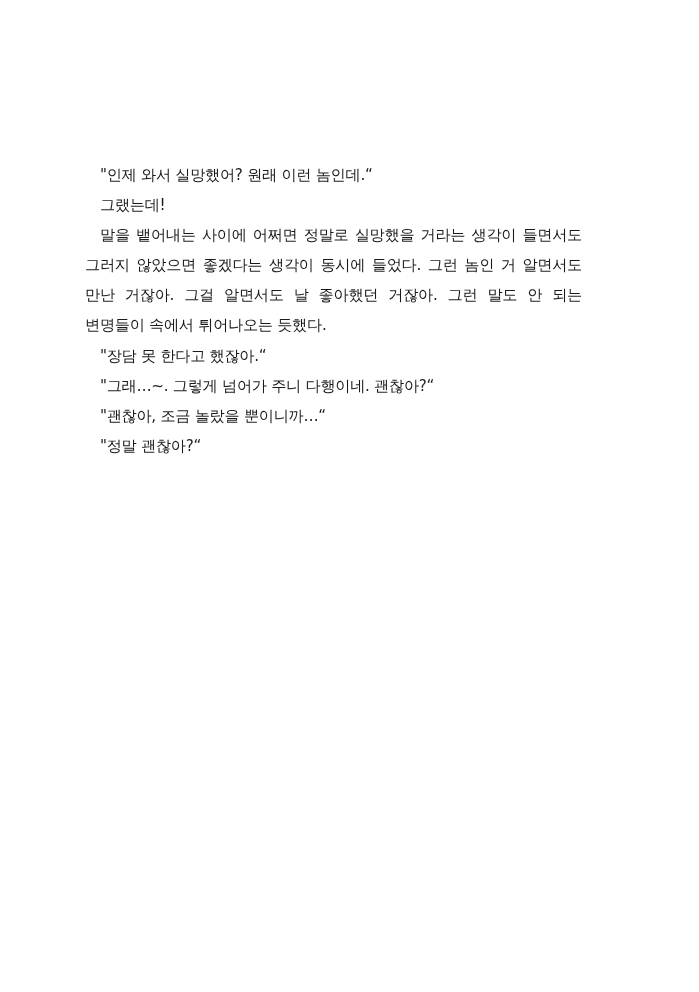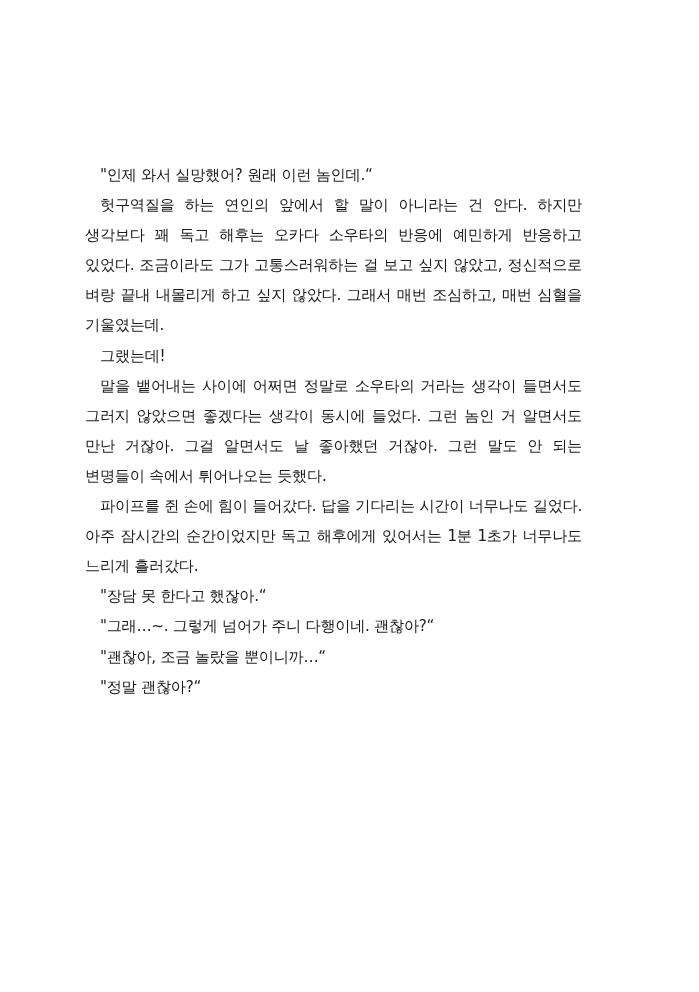--- a/index.html
+++ b/index.html
@@ -30,21 +30,19 @@
       text-align: justify;
       text-align-last: left;
       word-break: keep-all;
     }
   </style>
 </head>
 <body>
 
 <div class="page">
   <p class="para">"인제 와서 실망했어? 원래 이런 놈인데.“</p>
-  <p class="para">헛구역질을 하는 연인의 앞에서 할 말이 아니라는 건 안다. 하지만 생각보다 꽤 독고 해후는 오카다 소우타의 반응에 예민하게 반응하고 있었다. 조금이라도 그가 고통스러워하는 걸 보고 싶지 않았고, 정신적으로 벼랑 끝내 내몰리게 하고 싶지 않았다. 그래서 매번 조심하고, 매번 심혈을 기울였는데.</p>
   <p class="para">그랬는데!</p>
-  <p class="para">말을 뱉어내는 사이에 어쩌면 정말로 소우타의 거라는 생각이 들면서도 그러지 않았으면 좋겠다는 생각이 동시에 들었다. 그런 놈인 거 알면서도 만난 거잖아. 그걸 알면서도 날 좋아했던 거잖아. 그런 말도 안 되는 변명들이 속에서 튀어나오는 듯했다.</p>
-  <p class="para">파이프를 쥔 손에 힘이 들어갔다. 답을 기다리는 시간이 너무나도 길었다. 아주 잠시간의 순간이었지만 독고 해후에게 있어서는 1분 1초가 너무나도 느리게 흘러갔다.</p>
+  <p class="para">말을 뱉어내는 사이에 어쩌면 정말로 실망했을 거라는 생각이 들면서도 그러지 않았으면 좋겠다는 생각이 동시에 들었다. 그런 놈인 거 알면서도 만난 거잖아. 그걸 알면서도 날 좋아했던 거잖아. 그런 말도 안 되는 변명들이 속에서 튀어나오는 듯했다.</p>
   <p class="para">"장담 못 한다고 했잖아.“</p>
   <p class="para">"그래…~. 그렇게 넘어가 주니 다행이네. 괜찮아?“</p>
   <p class="para">"괜찮아, 조금 놀랐을 뿐이니까…“</p>
   <p class="para">"정말 괜찮아?“</p>
 </div>
 
 </body></html>

